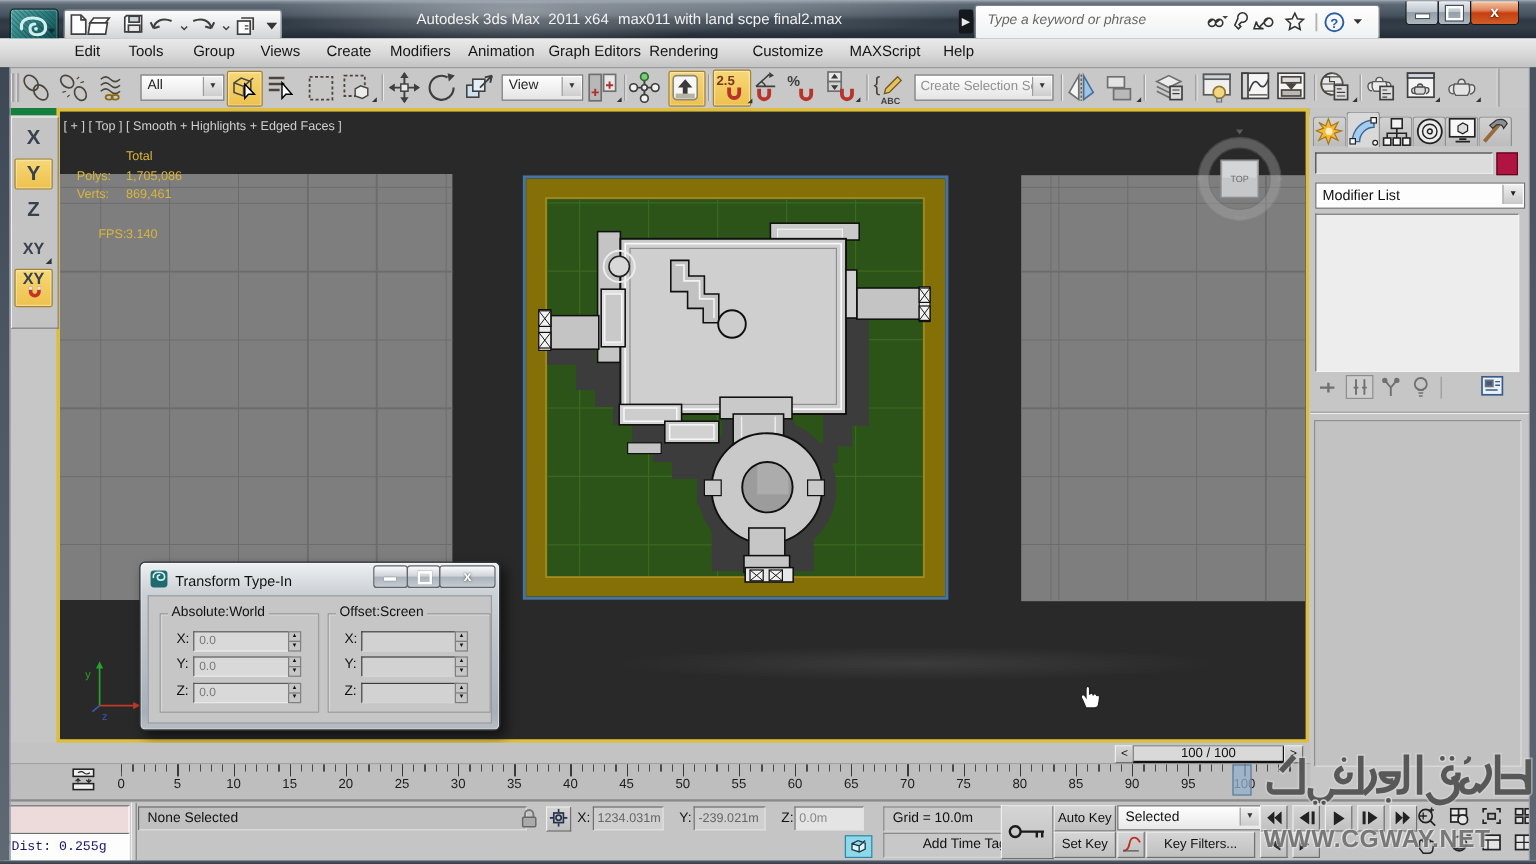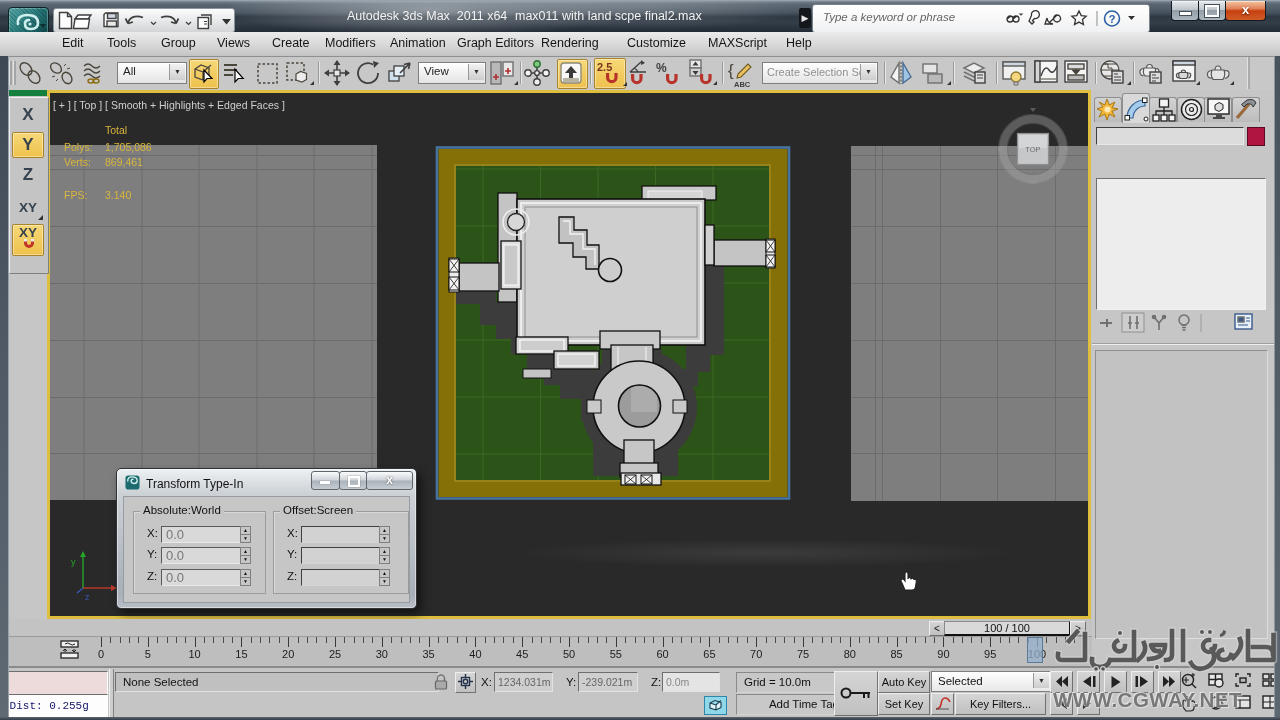--- a/index.html
+++ b/index.html
@@ -37,21 +37,21 @@
 .stat{color:#d9b63c;font-size:10.5px;}
 
 #axisbar{left:9px;top:97px;width:38px;height:175px;background:#c4c4c4;border:1px solid;border-color:#efefef #808080 #808080 #efefef;}
 .axbtn{left:3px;width:30px;text-align:center;font-weight:bold;color:#36424e;}
 
 #dlg{left:116px;top:468px;width:299px;height:139px;border-radius:5px;border:1px solid #2e3338;background:linear-gradient(180deg,#eef1f3 0%,#ccd1d6 18%,#a8afb7 90%,#b8bec5 100%);box-shadow:4px 5px 10px rgba(0,0,0,.55),inset 0 0 0 1px rgba(255,255,255,.45);}
 #dlgbody{left:6px;top:27px;width:285px;height:105px;background:#c6c6c6;border:1px solid #969ca2;}
 .gbox{top:14px;width:131px;height:81px;border:1px solid #9b9b9b;box-shadow:inset 1px 1px 0 #d9d9d9;}
 .glabel{top:7px;font-size:11.5px;color:#111;background:#c6c6c6;padding:0 3px;}
 .dlab{font-size:11.5px;color:#111;}
-.dfield{height:15px;background:#d9d9d9;border:1px solid;border-color:#5a5a5a #e9e9e9 #e9e9e9 #5a5a5a;font-size:13px;color:#777;padding-left:4px;line-height:15px;}
+.dfield{height:15px;background:#d9d9d9;border:1px solid;border-color:#5a5a5a #e9e9e9 #e9e9e9 #5a5a5a;font-size:10px;color:#777;padding-left:4px;line-height:15px;}
 .spin{width:11px;height:17px;}
 .spin div{position:absolute;left:0;width:9px;height:7px;background:#c6c6c6;border:1px solid #7f7f7f;font-size:5px;line-height:7px;text-align:center;color:#111;}
 .dwbtn{top:2px;height:17px;border:1px solid #5f666d;border-radius:3px;background:linear-gradient(180deg,#fafbfc 0%,#cfd4d9 48%,#aab2ba 52%,#c6ccd2 100%);}
 
 #cmdpanel{left:1091px;top:90px;width:189px;height:576px;background:#c6c6c6;}
 .tab{top:7px;width:26px;height:24px;background:linear-gradient(180deg,#d2d2d2,#bcbcbc);border:1px solid #8f8f8f;border-bottom:none;border-radius:3px 3px 0 0;}
 #mlist{left:5px;top:62px;width:168px;height:20px;background:#fdfdfd;border:1px solid #6f6f6f;font-size:12px;color:#111;line-height:20px;padding-left:5px;}
 
 #trackbar{left:8px;top:619px;width:1084px;height:17px;background:#c3c3c3;border-bottom:1px solid #9b9b9b;}
 #ruler{left:8px;top:637px;width:1084px;height:29px;background:#bebebe;}
@@ -331,21 +331,21 @@
  <div id="vp" class="ab">
   <div class="grid ab" style="left:0px;top:52px;width:327px;height:355px;background-position:33.5px 0px,0px 24px;"></div>
   <div class="grid ab" style="left:801px;top:53px;width:237px;height:355px;background-position:31px 0px,0px 23px;"></div>
   <div class="ab" style="left:330px;top:440px;width:700px;height:40px;background:radial-gradient(ellipse 50% 50% at 55% 50%,rgba(170,170,180,.14),rgba(170,170,180,0) 72%);"></div>
   <div id="vplabel" class="ab">[ + ] [ Top ] [ Smooth + Highlights + Edged Faces ]</div>
   <span class="stat ab" style="left:55px;top:31px;">Total</span>
   <span class="stat ab" style="left:14px;top:48px;">Polys:</span>
         <span class="stat ab" style="left:55px;top:48px;">1,705,086</span>
   <span class="stat ab" style="left:14px;top:63px;">Verts:</span>
         <span class="stat ab" style="left:55px;top:63px;">869,461</span>
-  <span class="stat ab" style="left:14px;top:96px;">FPS:</span>
+  <span class="stat ab" style="left:32px;top:96px;">FPS:</span>
         <span class="stat ab" style="left:55px;top:96px;">3.140</span>
   <svg class="ab" style="left:385px;top:52px;" width="356" height="356" viewBox="0 0 356 356">
    <rect x="2" y="2.5" width="352" height="351" fill="none" stroke="#46749e" stroke-width="2.6"></rect>
    <rect x="3.5" y="4" width="349" height="348" fill="#857007"></rect>
    <rect x="20" y="20" width="315" height="316" fill="none" stroke="#a39027" stroke-width="1.2"></rect>
    <rect x="21" y="21" width="313" height="314" fill="#2d5418"></rect>
    <g stroke="#3b6822" stroke-width="1">
     <path d="M48 21 v314 M105.5 21 v314 M163 21 v314 M220.5 21 v314 M278 21 v314"></path>
     <path d="M21 24 h313 M21 81 h313 M21 138 h313 M21 195 h313 M21 252 h313 M21 309 h313"></path>
    </g>
@@ -555,20 +555,21 @@
           <path d="M7 6 l4 -2.5 l4 2 v4.5 l-4 2.5 l-4 -2 z" fill="#ddd" stroke="#222" stroke-width="1"></path>
           <path d="M8 17 h6 M5 19 h12" stroke="#222" stroke-width="1.4"></path>
         </g>
   <g transform="translate(141,1)">
           <path d="M2 20 L14 6" stroke="#9a6a3a" stroke-width="3.2"></path>
           <path d="M12 2 q7 -2 9 3 l-3 4 q-1 -4 -6 -3 l-3 3 l-2.5 -2.5 z" fill="#8a8f95" stroke="#333" stroke-width="1"></path>
         </g>
  </svg>
  <div class="ab" style="left:5px;top:37px;width:146px;height:16px;background:#dcdcdc;border:1px solid;border-color:#3f3f3f #e8e8e8 #e8e8e8 #3f3f3f;"></div>
  <div class="ab" style="left:156px;top:37px;width:16px;height:17px;background:#b01440;border:1px solid #5a0a20;"></div>
+ <div id="mlist" class="ab">Modifier List<div class="ab" style="right:1px;top:1px;width:16px;height:16px;background:linear-gradient(180deg,#f0f0f0,#c8c8c8);border-left:1px solid #999;text-align:center;font-size:7px;line-height:16px;color:#222;">▼</div></div>
  <div class="ab" style="left:5px;top:88px;width:168px;height:130px;background:#ededed;border:1px solid;border-color:#6f6f6f #f2f2f2 #f2f2f2 #6f6f6f;"></div>
  <svg class="ab" style="left:6px;top:222px;" width="180" height="22" viewBox="0 0 180 22">
   <g fill="none" stroke="#707070" stroke-width="1.5">
    <g transform="translate(2,2)">
             <path d="M1 9 h7 M8 5 v8 M8 9 h5" stroke-width="2"></path>
           </g>
    <rect x="25" y="1" width="22" height="19" fill="#cdcdcd" stroke="#8f8f8f" stroke-width="1"></rect>
    <g transform="translate(29,3)">
             <path d="M4 1 v7 m-2 0 h4 m-2 0 v6 M11 1 v7 m-2 0 h4 m-2 0 v6" stroke-width="1.6"></path>
           </g>

